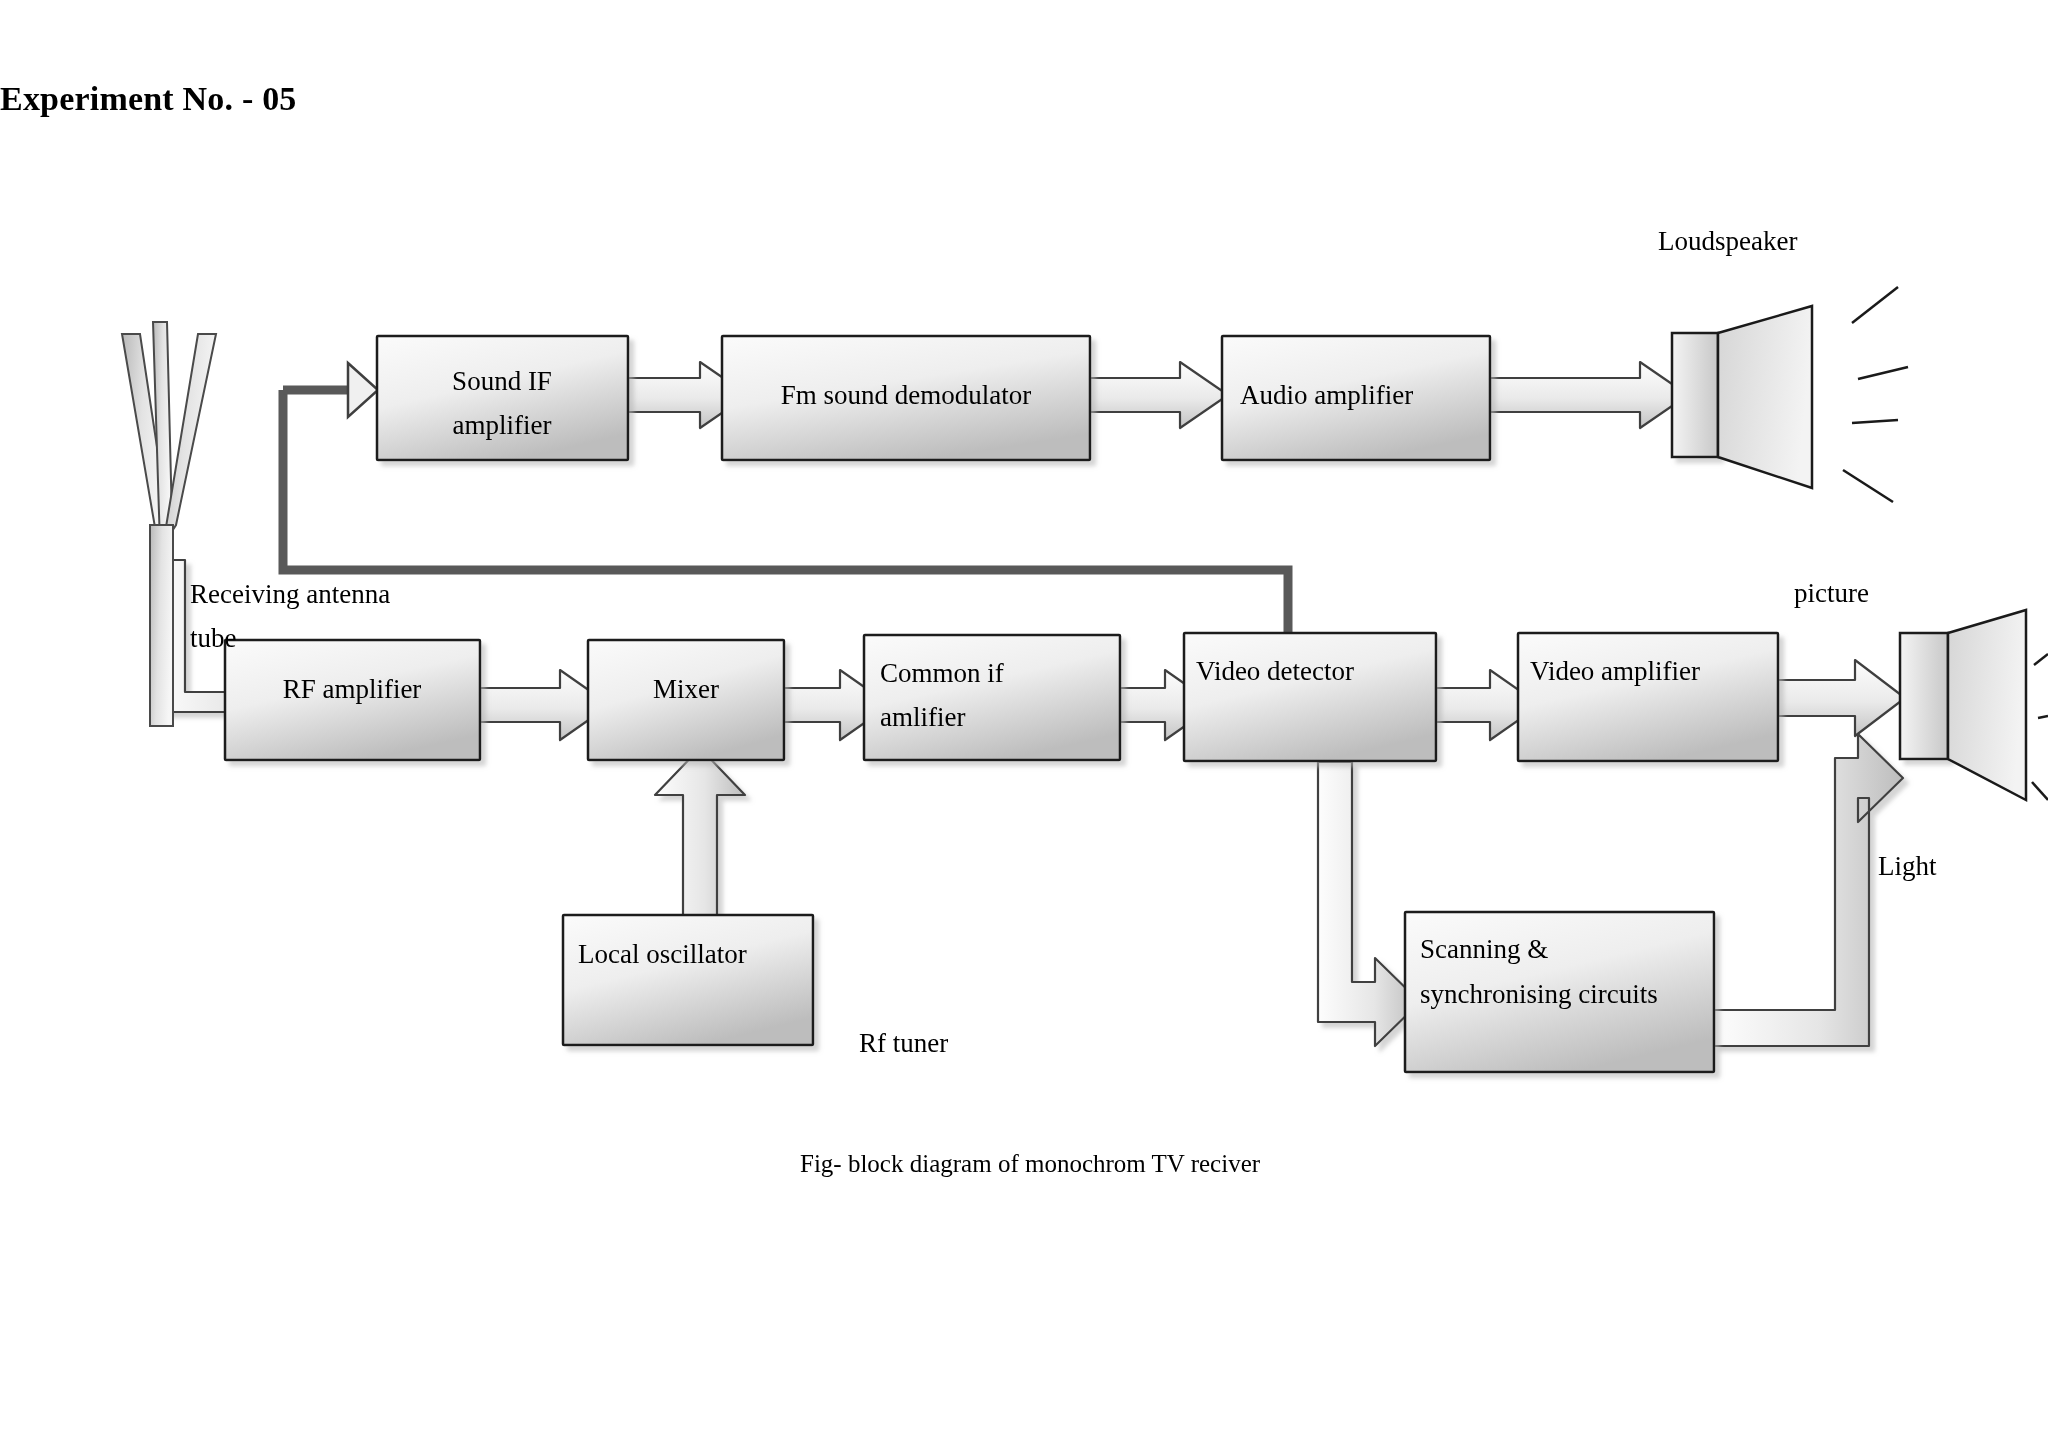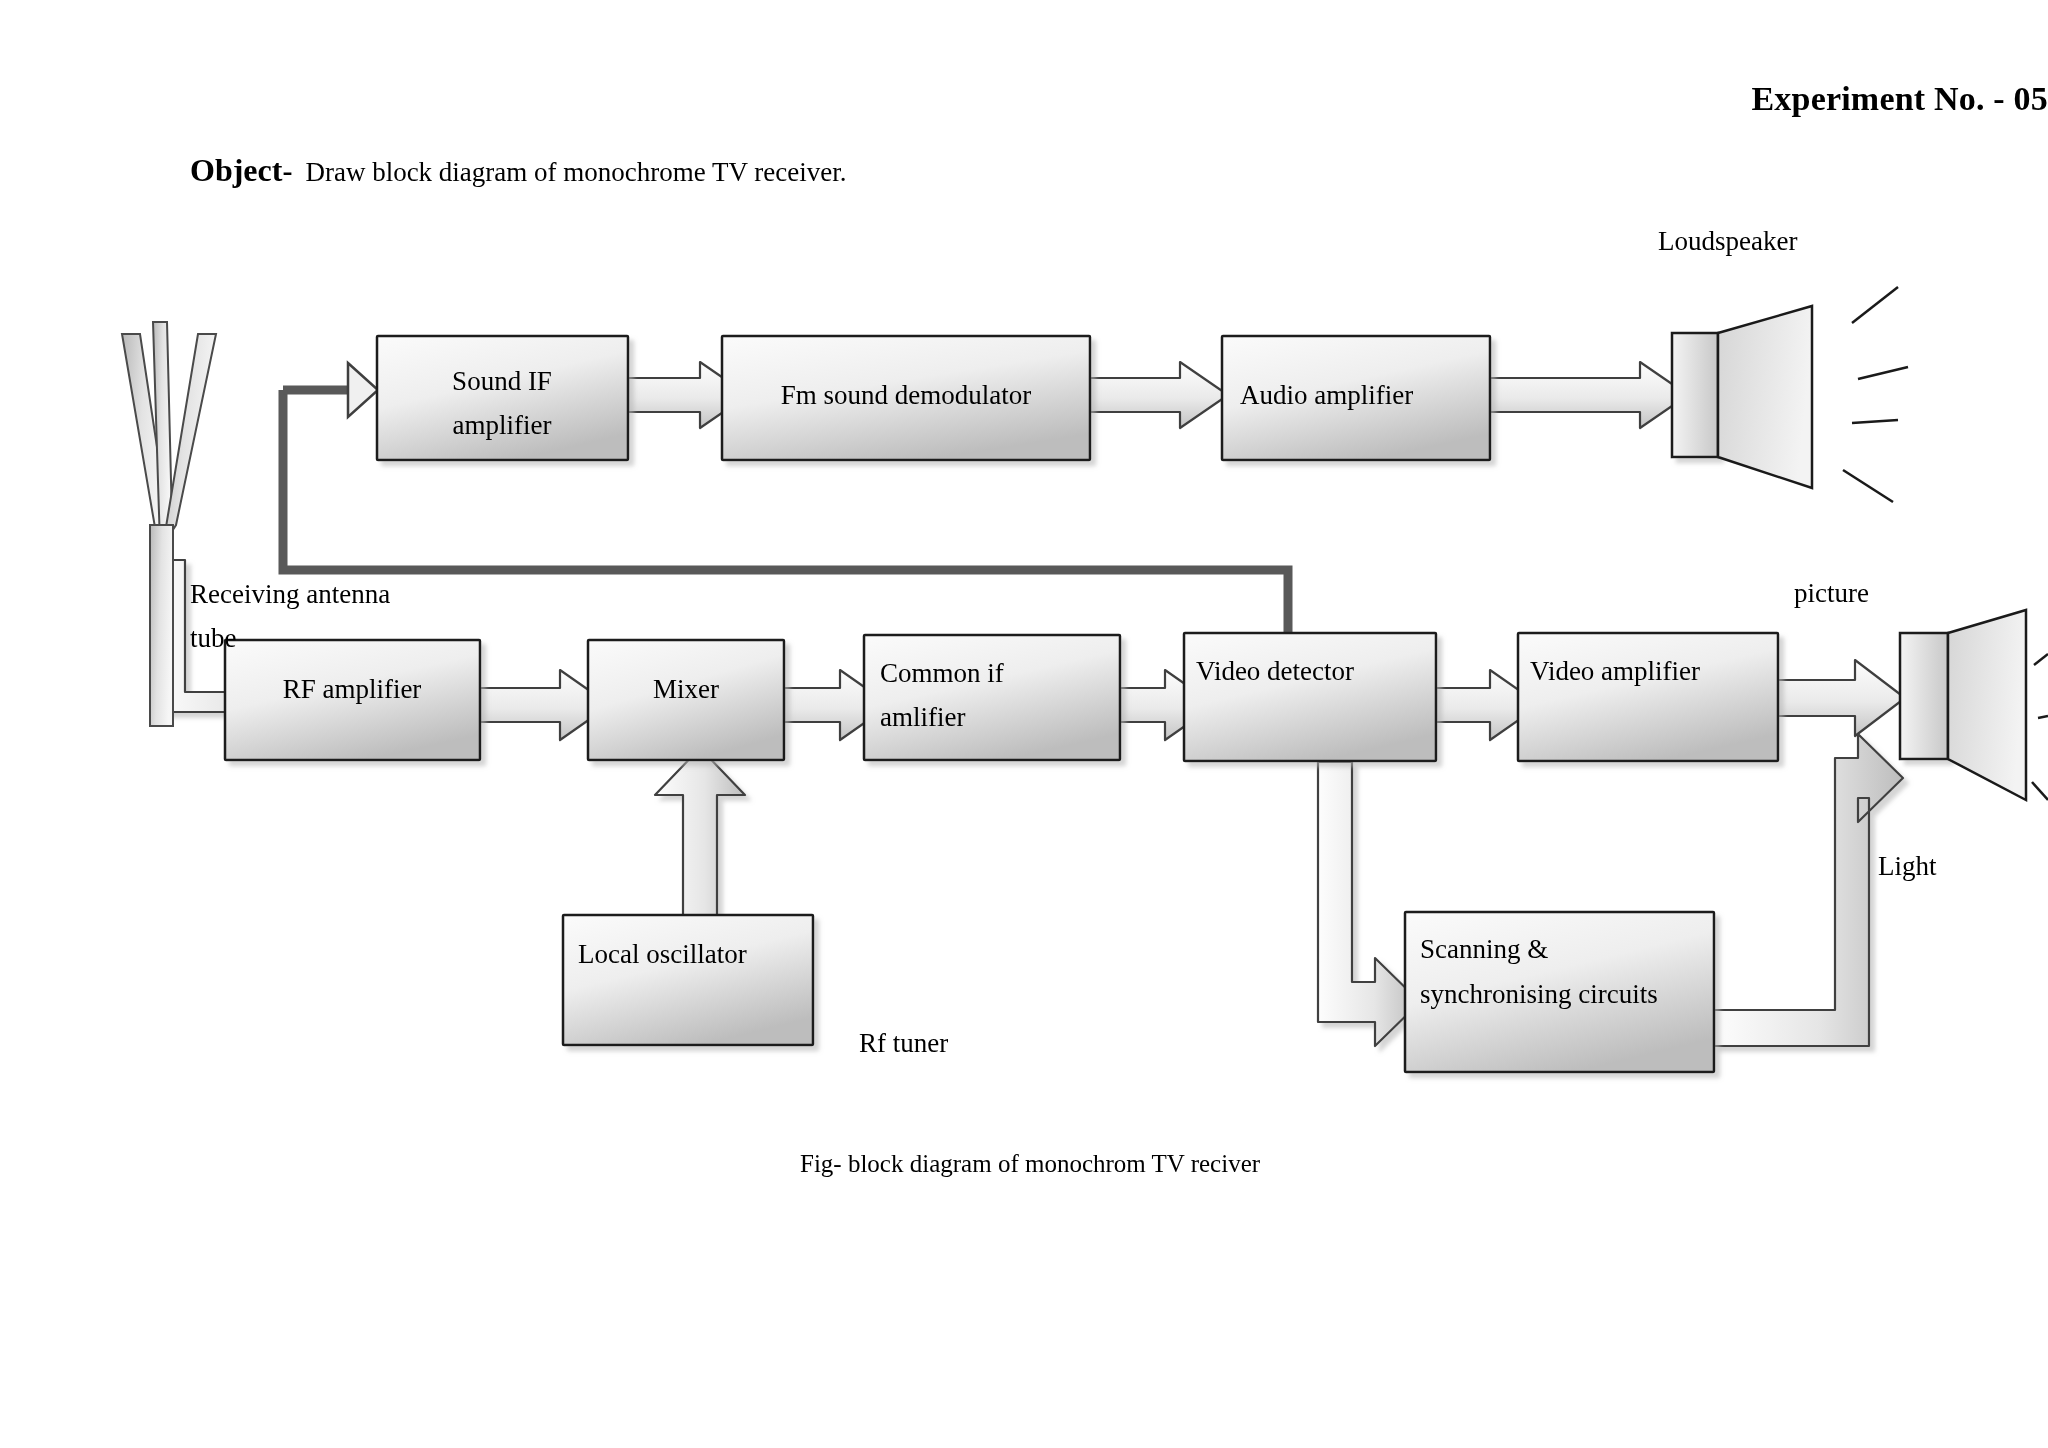--- a/index.html
+++ b/index.html
@@ -1,41 +1,37 @@
 <!DOCTYPE html>
 <html><head>
 <meta charset="utf-8">
 <style>
   html,body{margin:0;padding:0;background:#ffffff;}
   body{width:2048px;height:1448px;position:relative;overflow:hidden;
        font-family:"Liberation Serif","DejaVu Serif",serif;color:#000;}
   .page{position:absolute;inset:0;}
-  #doc-title{position:absolute;left:0;top:80px;width:2048px;text-align:right;
+  #doc-title{position:absolute;left:0;top:80px;width:2048px;text-align:left;
        font-size:34px;font-weight:bold;letter-spacing:.2px;}
   #object-line{position:absolute;left:190px;top:152px;font-size:26px;white-space:nowrap;}
   #object-line .lbl{font-size:32px;font-weight:bold;}
   #object-line .dash{font-size:30px;font-weight:bold;}
   #object-line .txt{font-size:27px;}
   svg#diagram{position:absolute;left:0;top:0;width:2048px;height:1448px;}
   svg text{font-family:"Liberation Serif","DejaVu Serif",serif;fill:#000;}
   .blocktext{font-size:27px;}
   .freetext{font-size:27px;}
   .captiontext{font-size:25px;}
 </style>
 </head>
 <body>
 
 <div class="page">
 
   <div id="doc-title">Experiment No. - 05</div>
 
-  <div id="object-line">
-    <span class="lbl">Object</span><span class="dash">-</span>&nbsp;
-    <span class="txt">Draw block diagram of monochrome TV receiver.</span>
-  </div>
 
   <svg id="diagram" viewBox="0 0 2048 1448">
     <defs>
       <linearGradient id="gBlock" x1="0.08" y1="0" x2="0.55" y2="1">
         <stop offset="0%" stop-color="#fafafa"></stop>
         <stop offset="45%" stop-color="#eeeeee"></stop>
         <stop offset="100%" stop-color="#bdbdbd"></stop>
       </linearGradient>
       <linearGradient id="gConnH" x1="0" y1="0" x2="0" y2="1">
         <stop offset="0%" stop-color="#fdfdfd"></stop>

